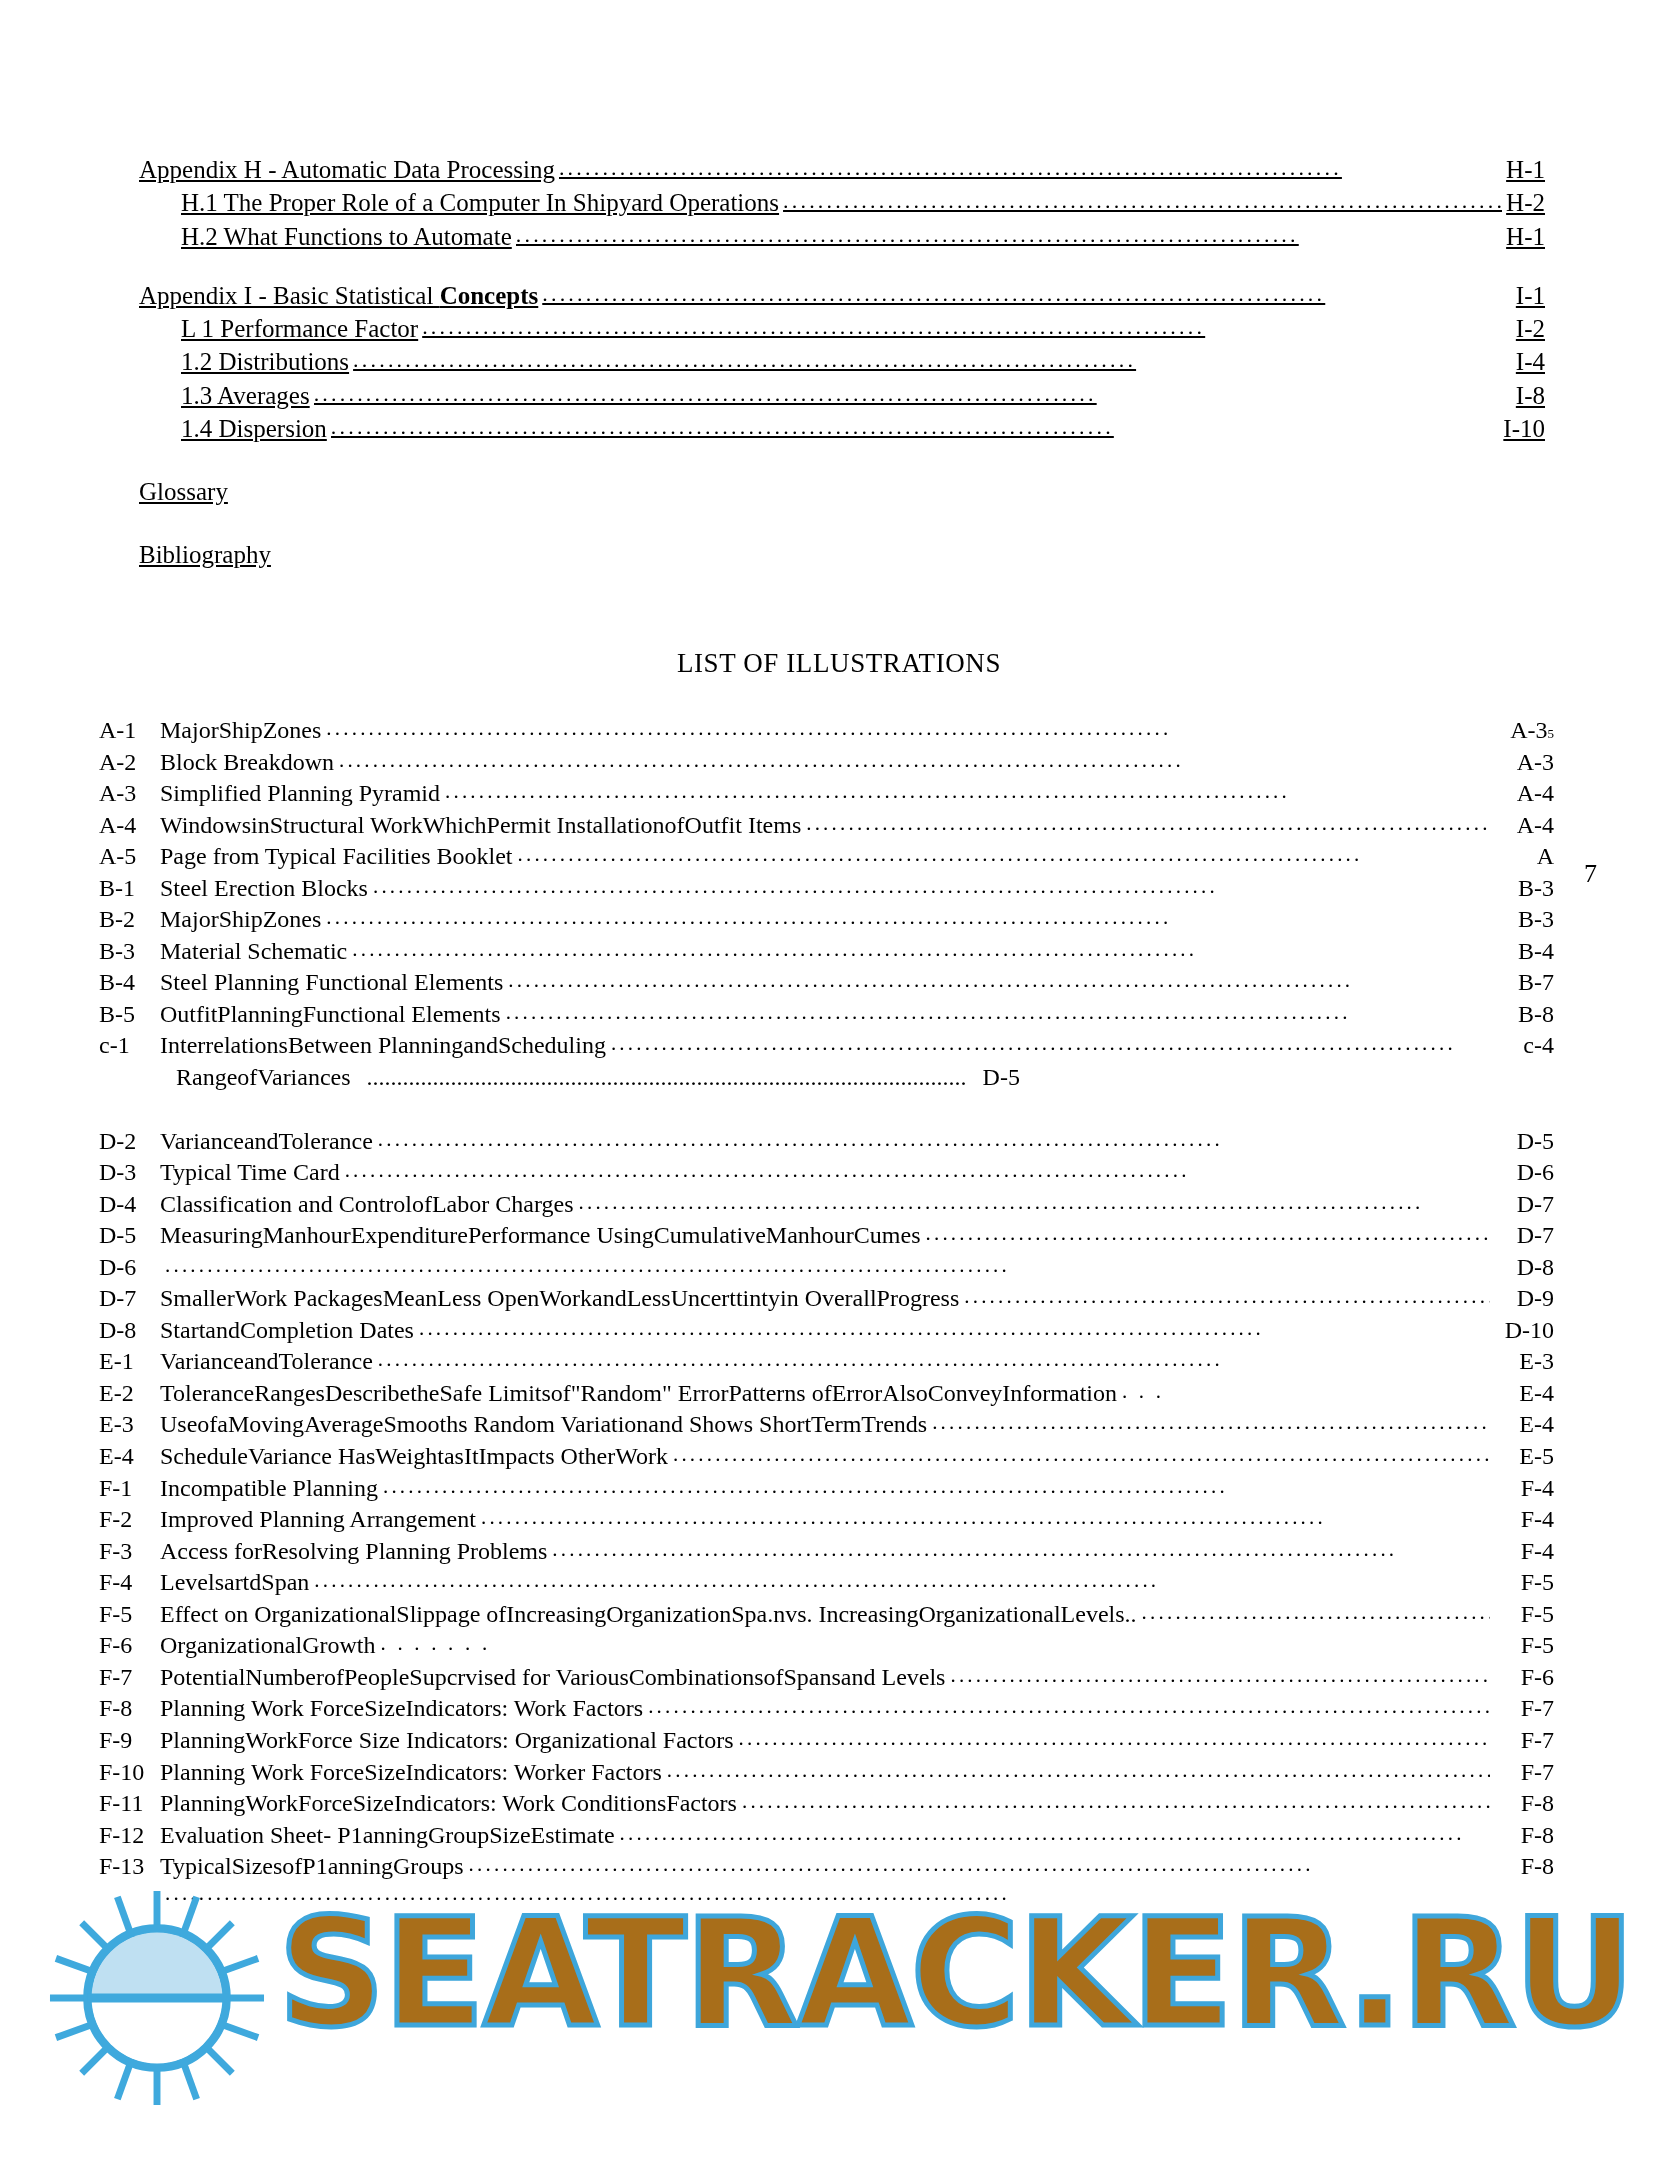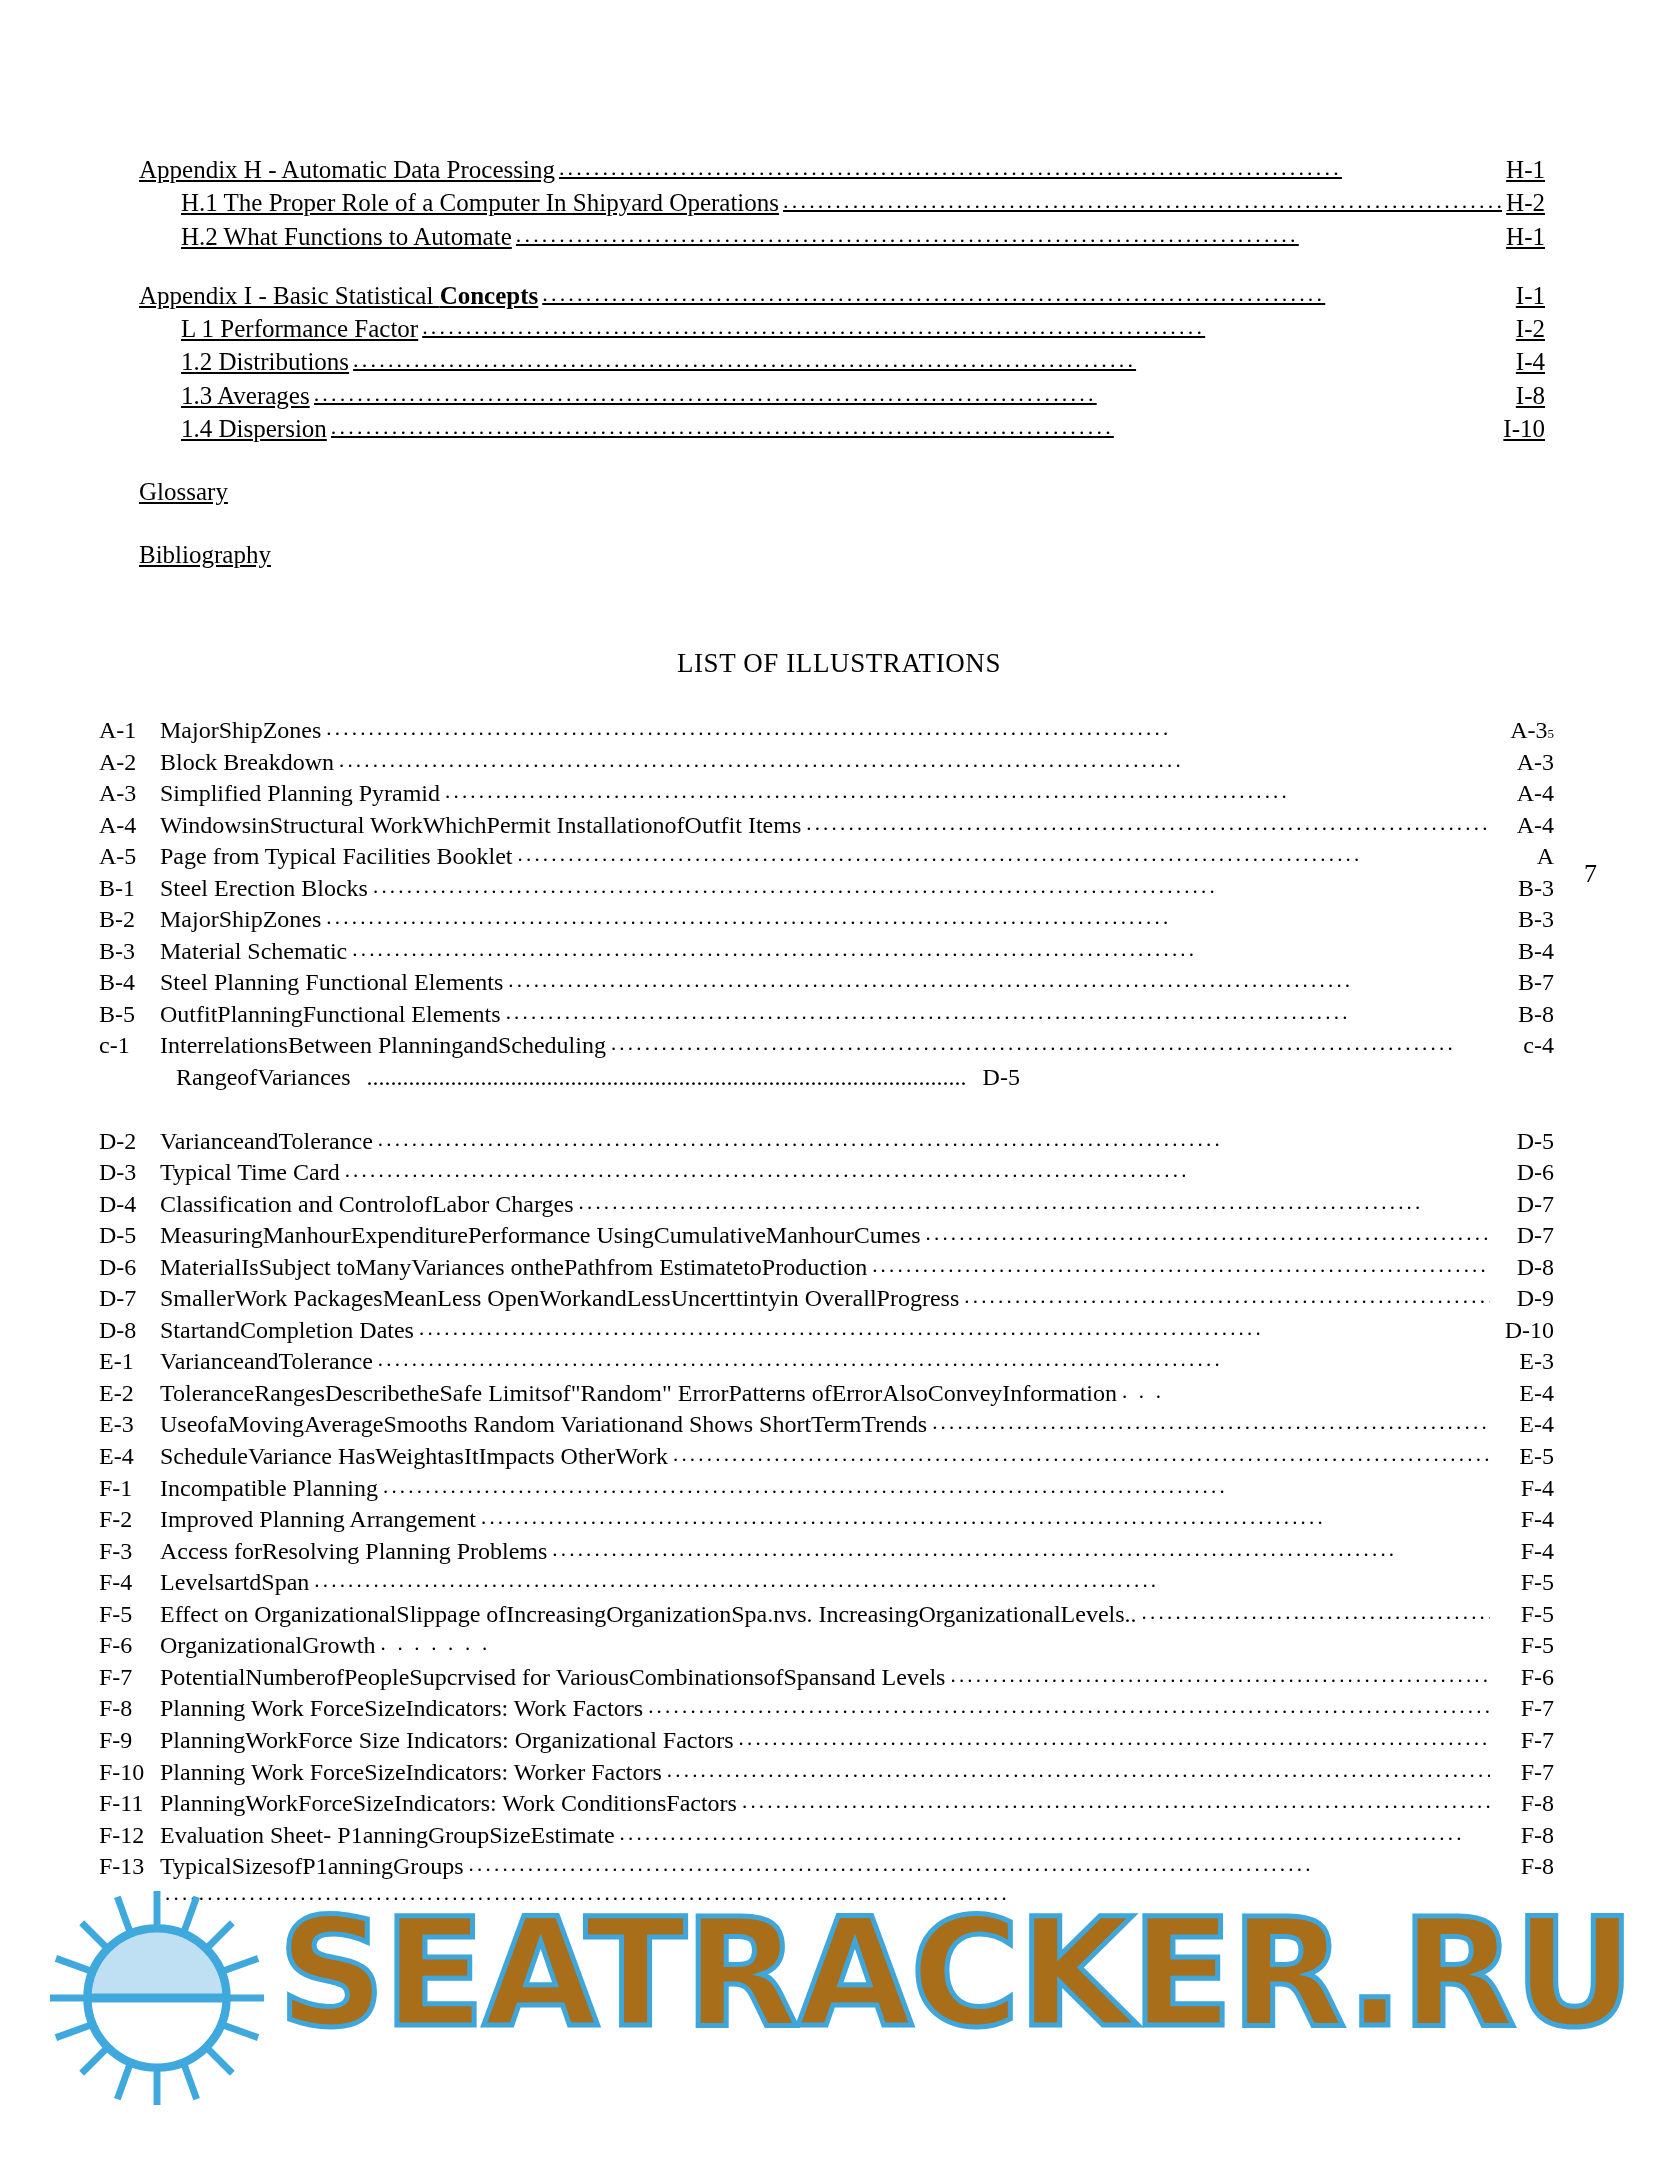--- a/index.html
+++ b/index.html
@@ -336,21 +336,20 @@
 
     <div class="loi-row">
       <span class="num">D-5</span>
       <span class="txt">MeasuringManhourExpenditurePerformance UsingCumulativeManhourCumes</span>
       <span class="leader">....................................................................................................</span>
       <span class="pg">D-7</span>
     </div>
 
     <div class="loi-row">
       <span class="num">D-6</span>
-      <span class="txt">MaterialIsSubject toManyVariances onthePathfrom EstimatetoProduction</span>
       <span class="leader">....................................................................................................</span>
       <span class="pg">D-8</span>
     </div>
 
     <div class="loi-row">
       <span class="num">D-7</span>
       <span class="txt">SmallerWork PackagesMeanLess OpenWorkandLessUncerttintyin OverallProgress</span>
       <span class="leader">....................................................................................................</span>
       <span class="pg">D-9</span>
     </div>

